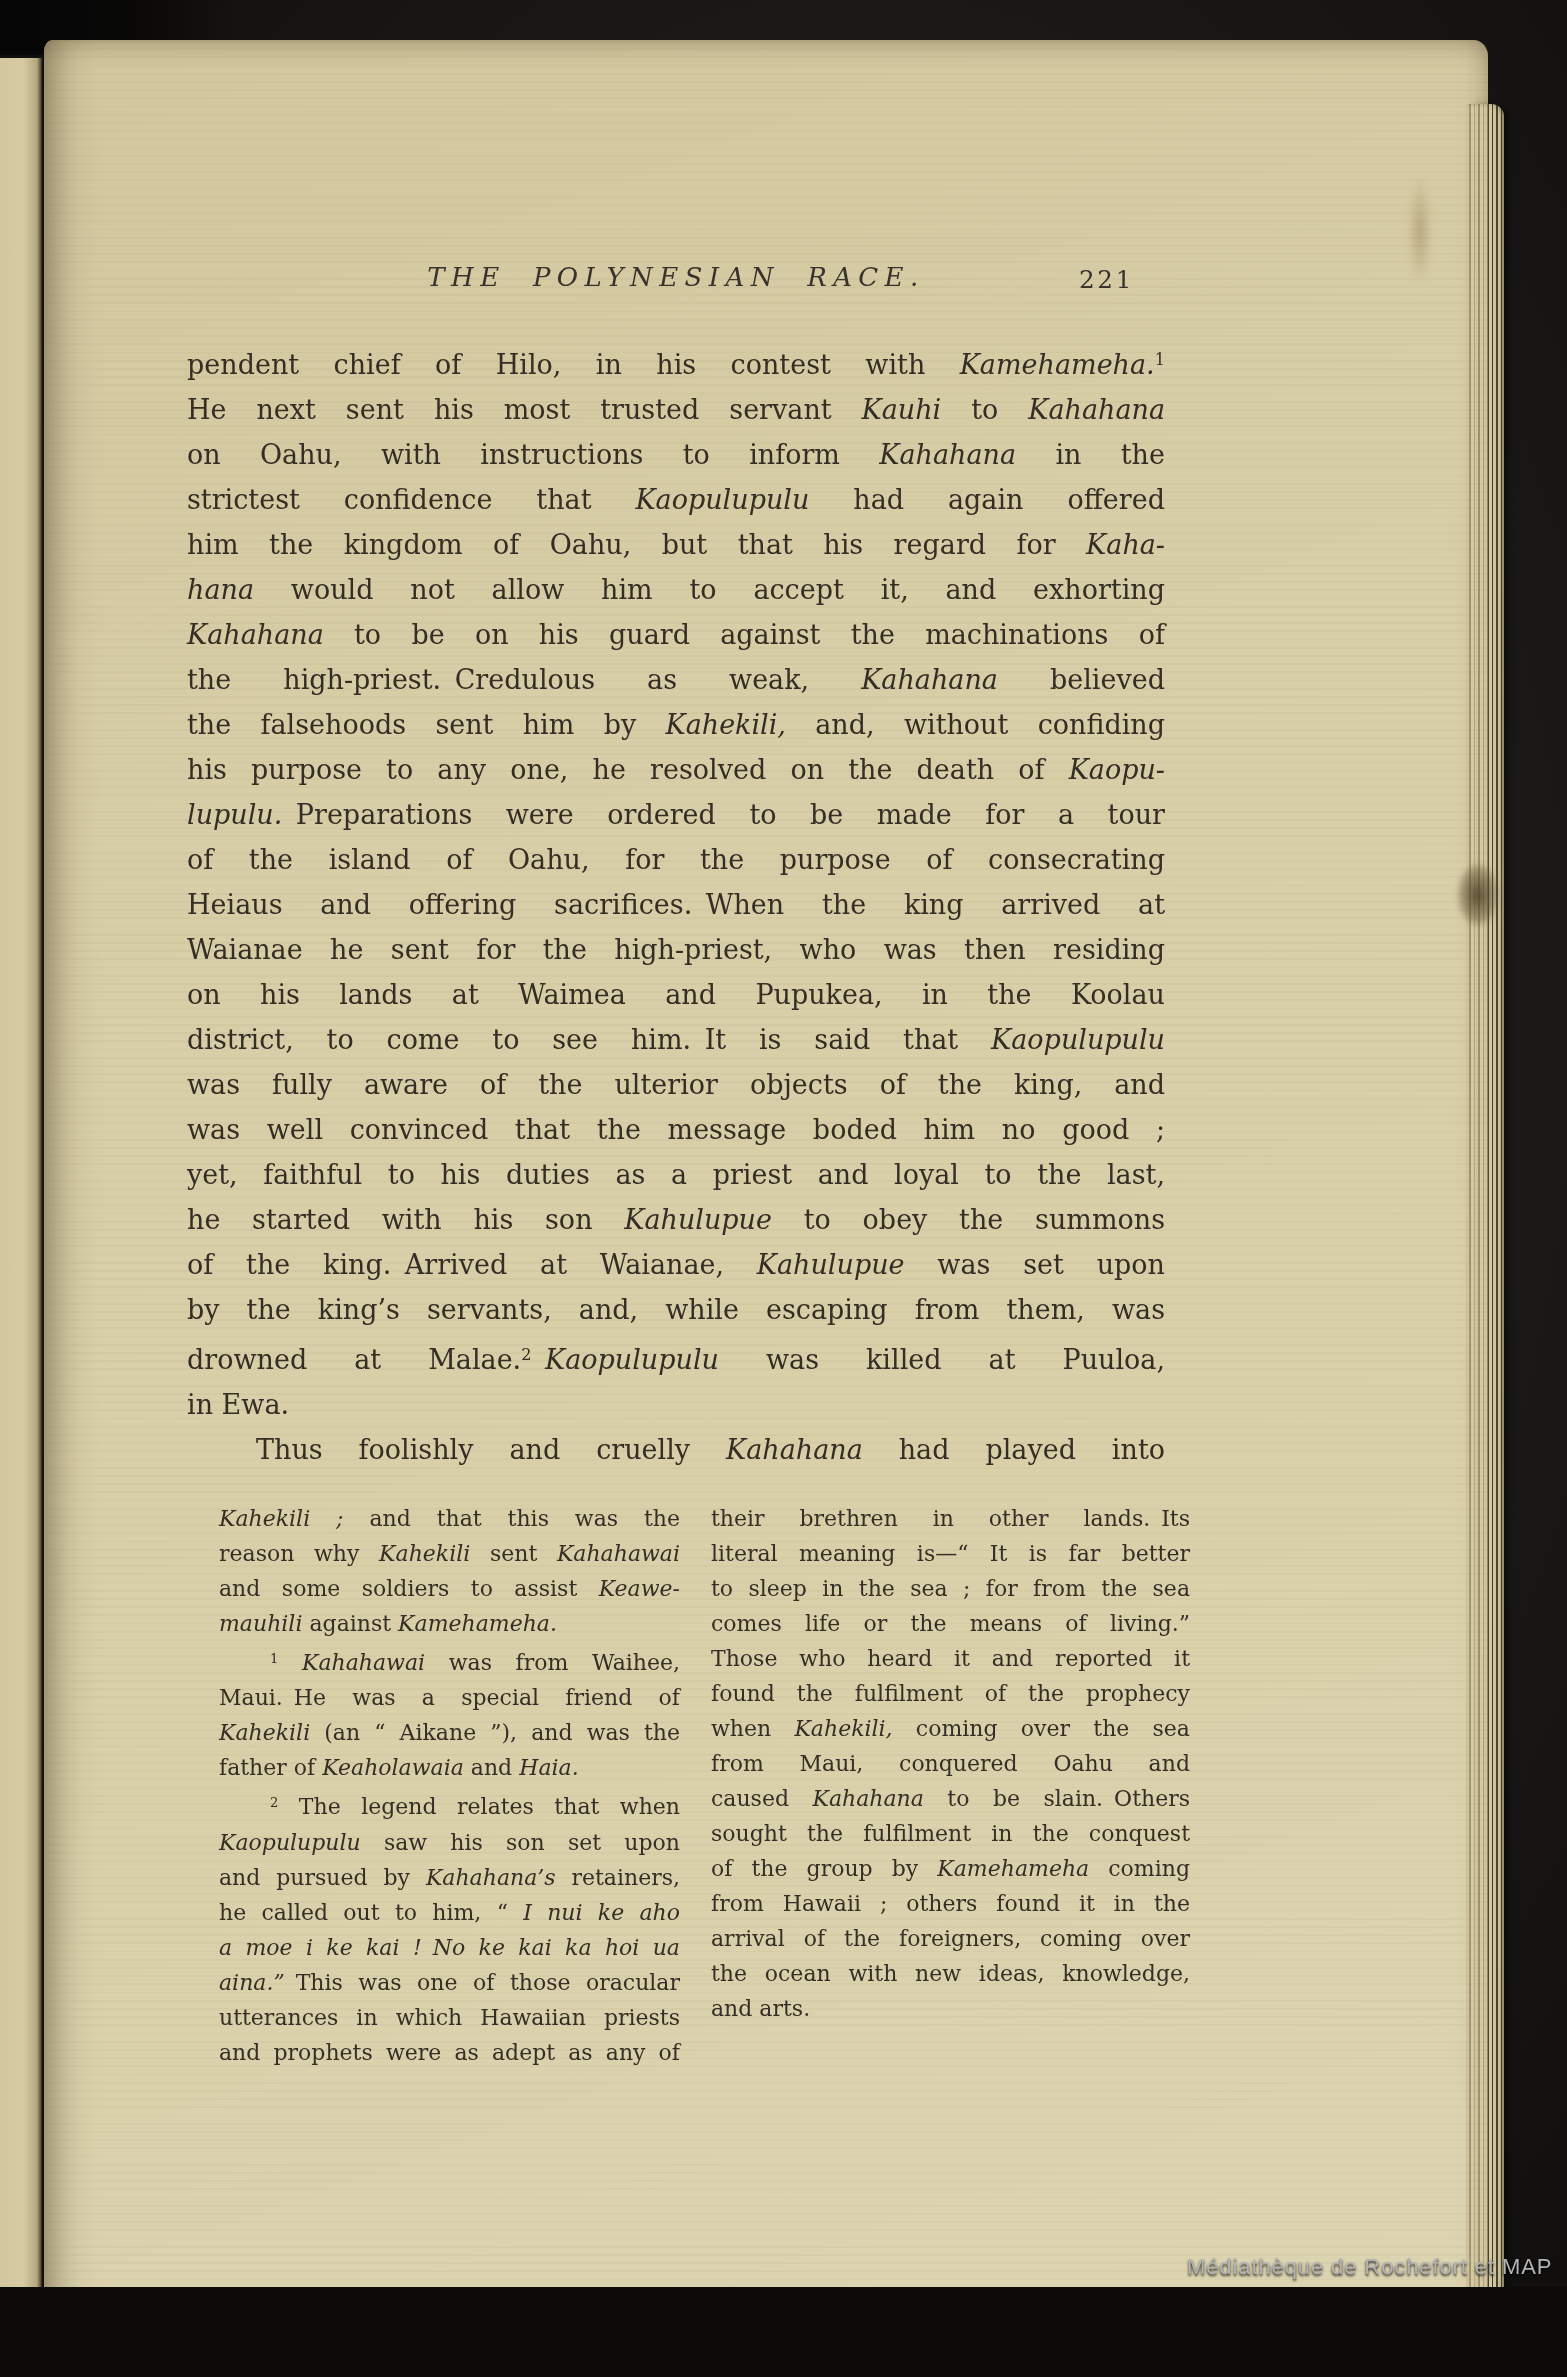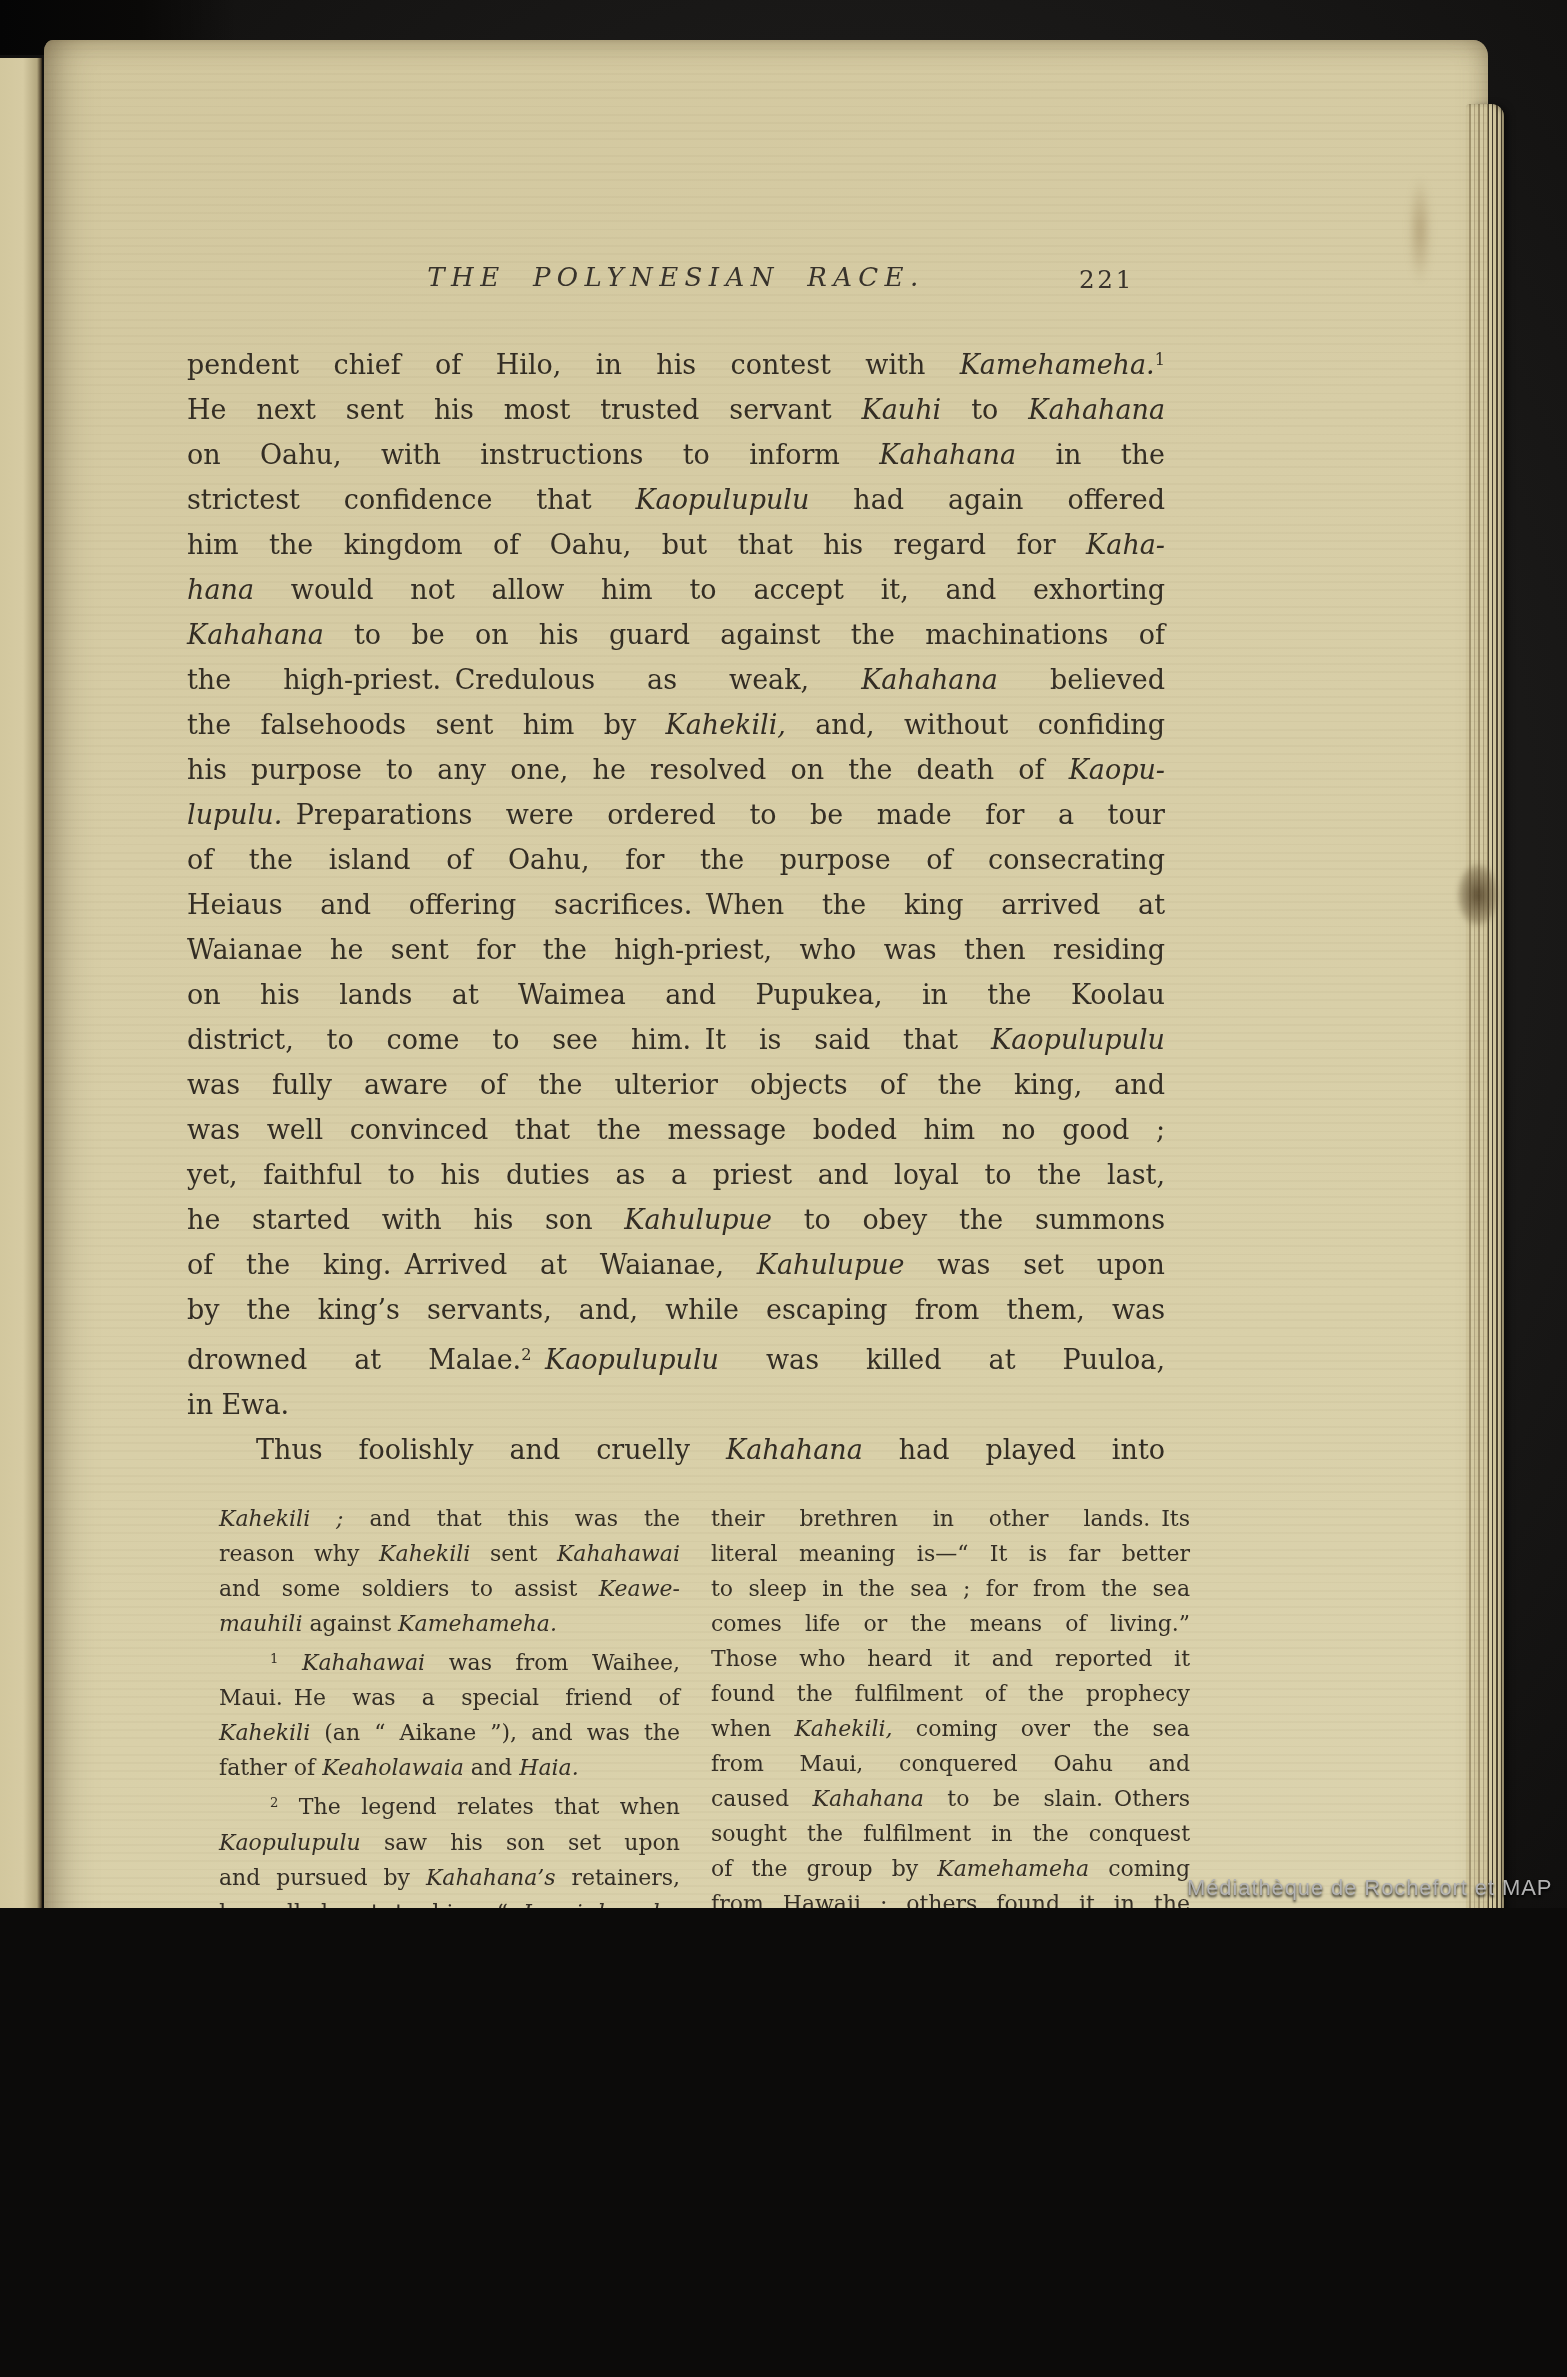--- a/index.html
+++ b/index.html
@@ -1,17 +1,17 @@
 <!DOCTYPE html>
 <html style="font-size:14.6px"><head>
 <meta charset="utf-8">
 <style>
   html,body{margin:0;padding:0;background:#0c0b0a;}
   .stage{
-    position:relative;width:1567px;height:1908px;overflow:hidden;
+    position:relative;width:1567px;height:2287px;overflow:hidden;
     background:radial-gradient(ellipse at 55% 45%, #201e1c 0%, #1a1918 55%, #0e0d0c 100%);
     font-family:"DejaVu Serif", serif;
   }
   .corner-dark{
     position:absolute;left:0;top:0;width:236px;height:55px;
     background:linear-gradient(90deg,#050505 0%,#0a0908 60%,transparent 100%);
   }
   
   .facing-strip{
     position:absolute;left:0;top:58px;width:42px;height:2261px;

